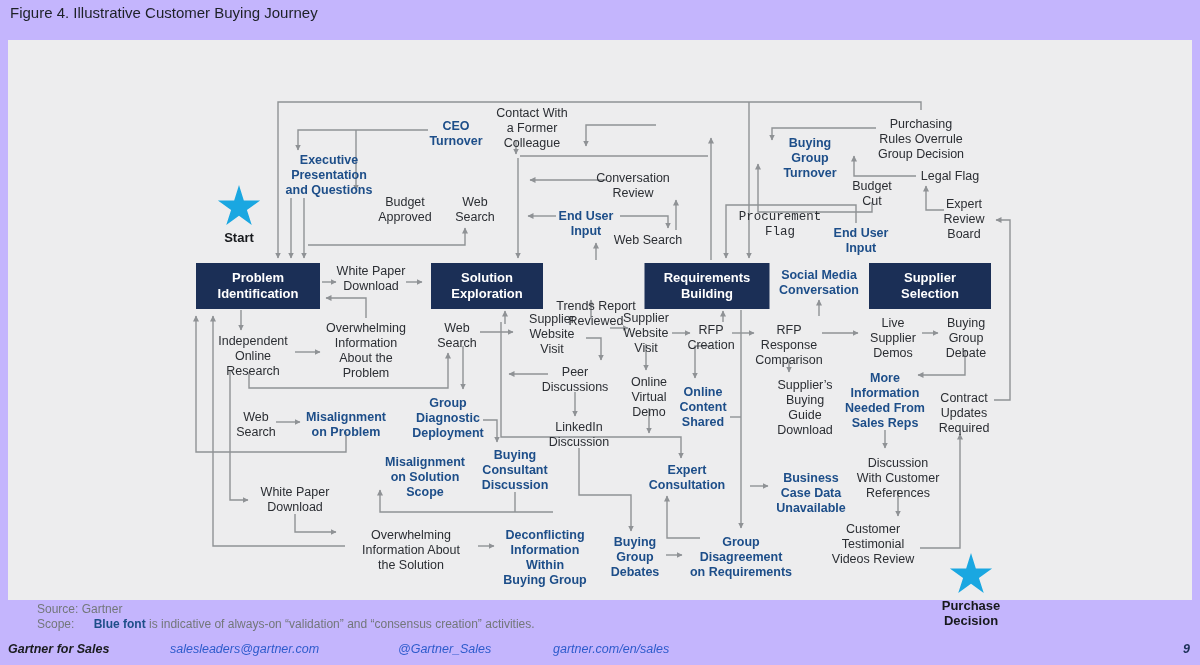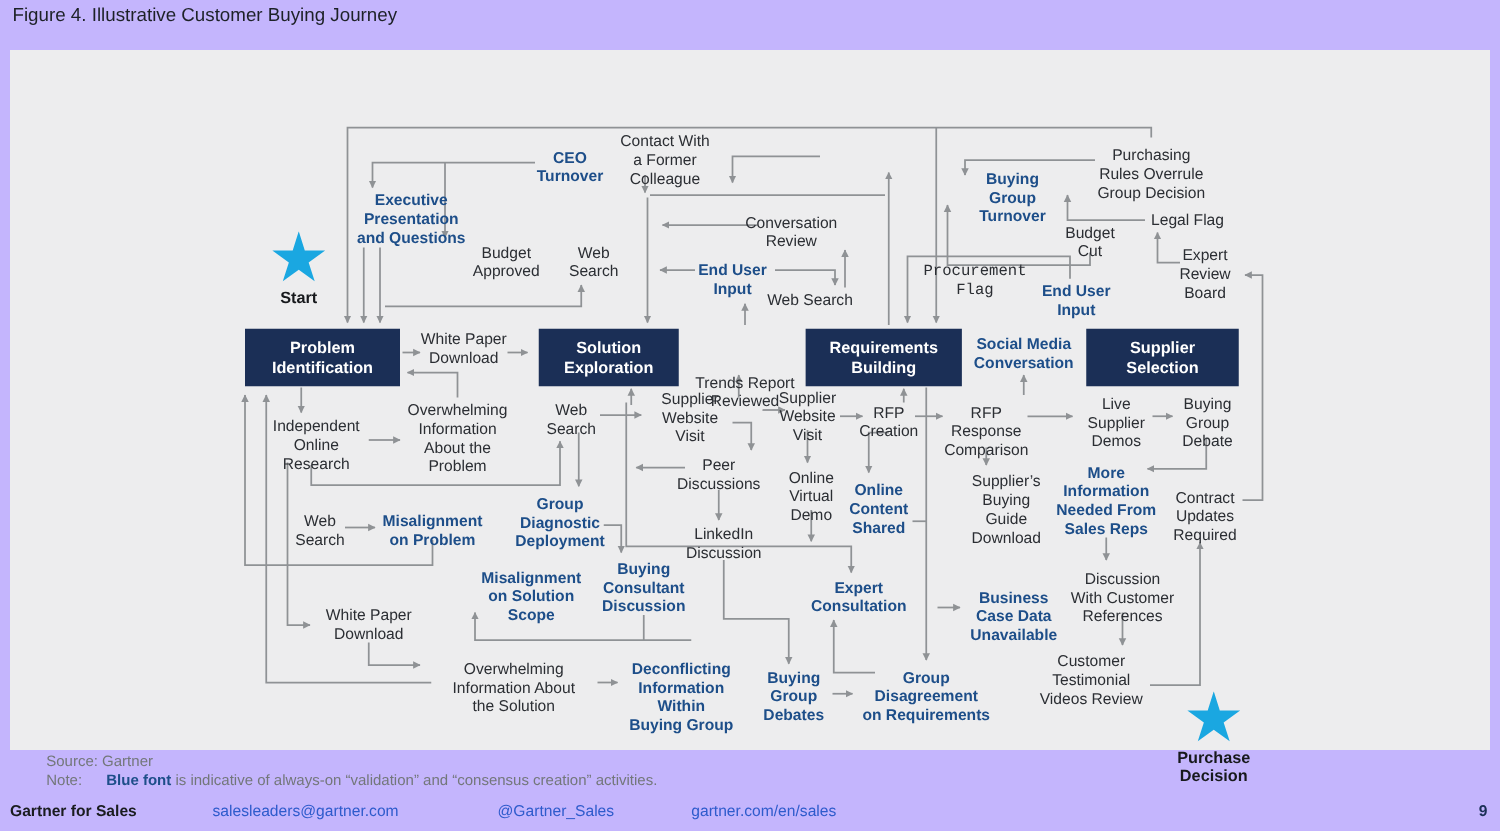--- a/index.html
+++ b/index.html
@@ -12,21 +12,21 @@
   .node{position:absolute;transform:translateX(-50%);white-space:pre-line;text-align:center;
         font-size:12.5px;line-height:15px;color:#2b2e33;}
   .node.blue{color:#1d4e89;font-weight:bold;}
   .node.box{background:#1b2f56;color:#ffffff;font-weight:bold;font-size:13px;line-height:16px;
             display:flex;align-items:center;justify-content:center;}
   .node.star{transform:none;background:#1aa7e1;
     clip-path:polygon(50% 0%,61% 35%,98% 35%,68% 57%,79% 91%,50% 70%,21% 91%,32% 57%,2% 35%,39% 35%);}
   .node.starlabel{font-weight:bold;color:#17191c;font-size:13px;}
   .note-block{position:absolute;left:29px;top:562px;font-size:12px;line-height:15px;color:#73777a;}
   .note-bold{color:#1d4e89;font-weight:bold;margin-left:16px;}
-  .footer{position:absolute;left:0;top:636px;width:1200px;height:29px;font-size:12.5px;}
+  .footer{position:absolute;left:0;top:636px;width:1200px;height:29px;font-size:12.5px;font-style:italic;}
   .footer .brand{position:absolute;left:8px;top:6px;font-weight:bold;color:#1a1c1f;}
   .footer .lnk{position:absolute;top:6px;color:#2e5bcc;font-weight:500;text-decoration:none;}
   .footer .l1{left:170px;} .footer .l2{left:398px;} .footer .l3{left:553px;}
   .footer .page{position:absolute;right:10px;top:6px;font-weight:bold;color:#1b2f56;}
 </style>
 </head>
 <body>
 
 <div id="stage">
   <div class="figure-title">Figure 4. Illustrative Customer Buying Journey</div>
@@ -102,21 +102,21 @@
         <polyline points="222,330 222,460 240,460" class="arrow" marker-end="url(#ah)"></polyline>
         <polyline points="287,474 287,492 328,492" class="arrow" marker-end="url(#ah)"></polyline>
         <polyline points="337,506 205,506 205,276" class="arrow" marker-end="url(#ah)"></polyline>
         <polyline points="470,506 486,506" class="arrow" marker-end="url(#ah)"></polyline>
         <polyline points="475,380 489,380 489,402" class="arrow" marker-end="url(#ah)"></polyline>
         <polyline points="715,282 715,271" class="arrow" marker-end="url(#ah)"></polyline>
       </svg>
 
     <div class="note-block">
       <div>Source: Gartner</div>
-      <div><span>Note: </span><span class="note-bold">Blue font</span><span> is indicative of always-on “validation” and “consensus creation” activities.</span></div>
+      <div><span>Scope: </span><span class="note-bold">Blue font</span><span> is indicative of always-on “validation” and “consensus creation” activities.</span></div>
     </div>
   <div class="node star" style="left: 209px; top: 145px; width: 44px; height: 44px;"></div>
       <div class="node starlabel" style="left: 231px; top: 190px;">Start</div>
       <div class="node blue" style="left: 321px; top: 113px;">Executive
 Presentation
 and Questions</div>
       <div class="node blue" style="left: 448px; top: 79px;">CEO
 Turnover</div>
       <div class="node dark" style="left: 397px; top: 155px;">Budget
 Approved</div>

